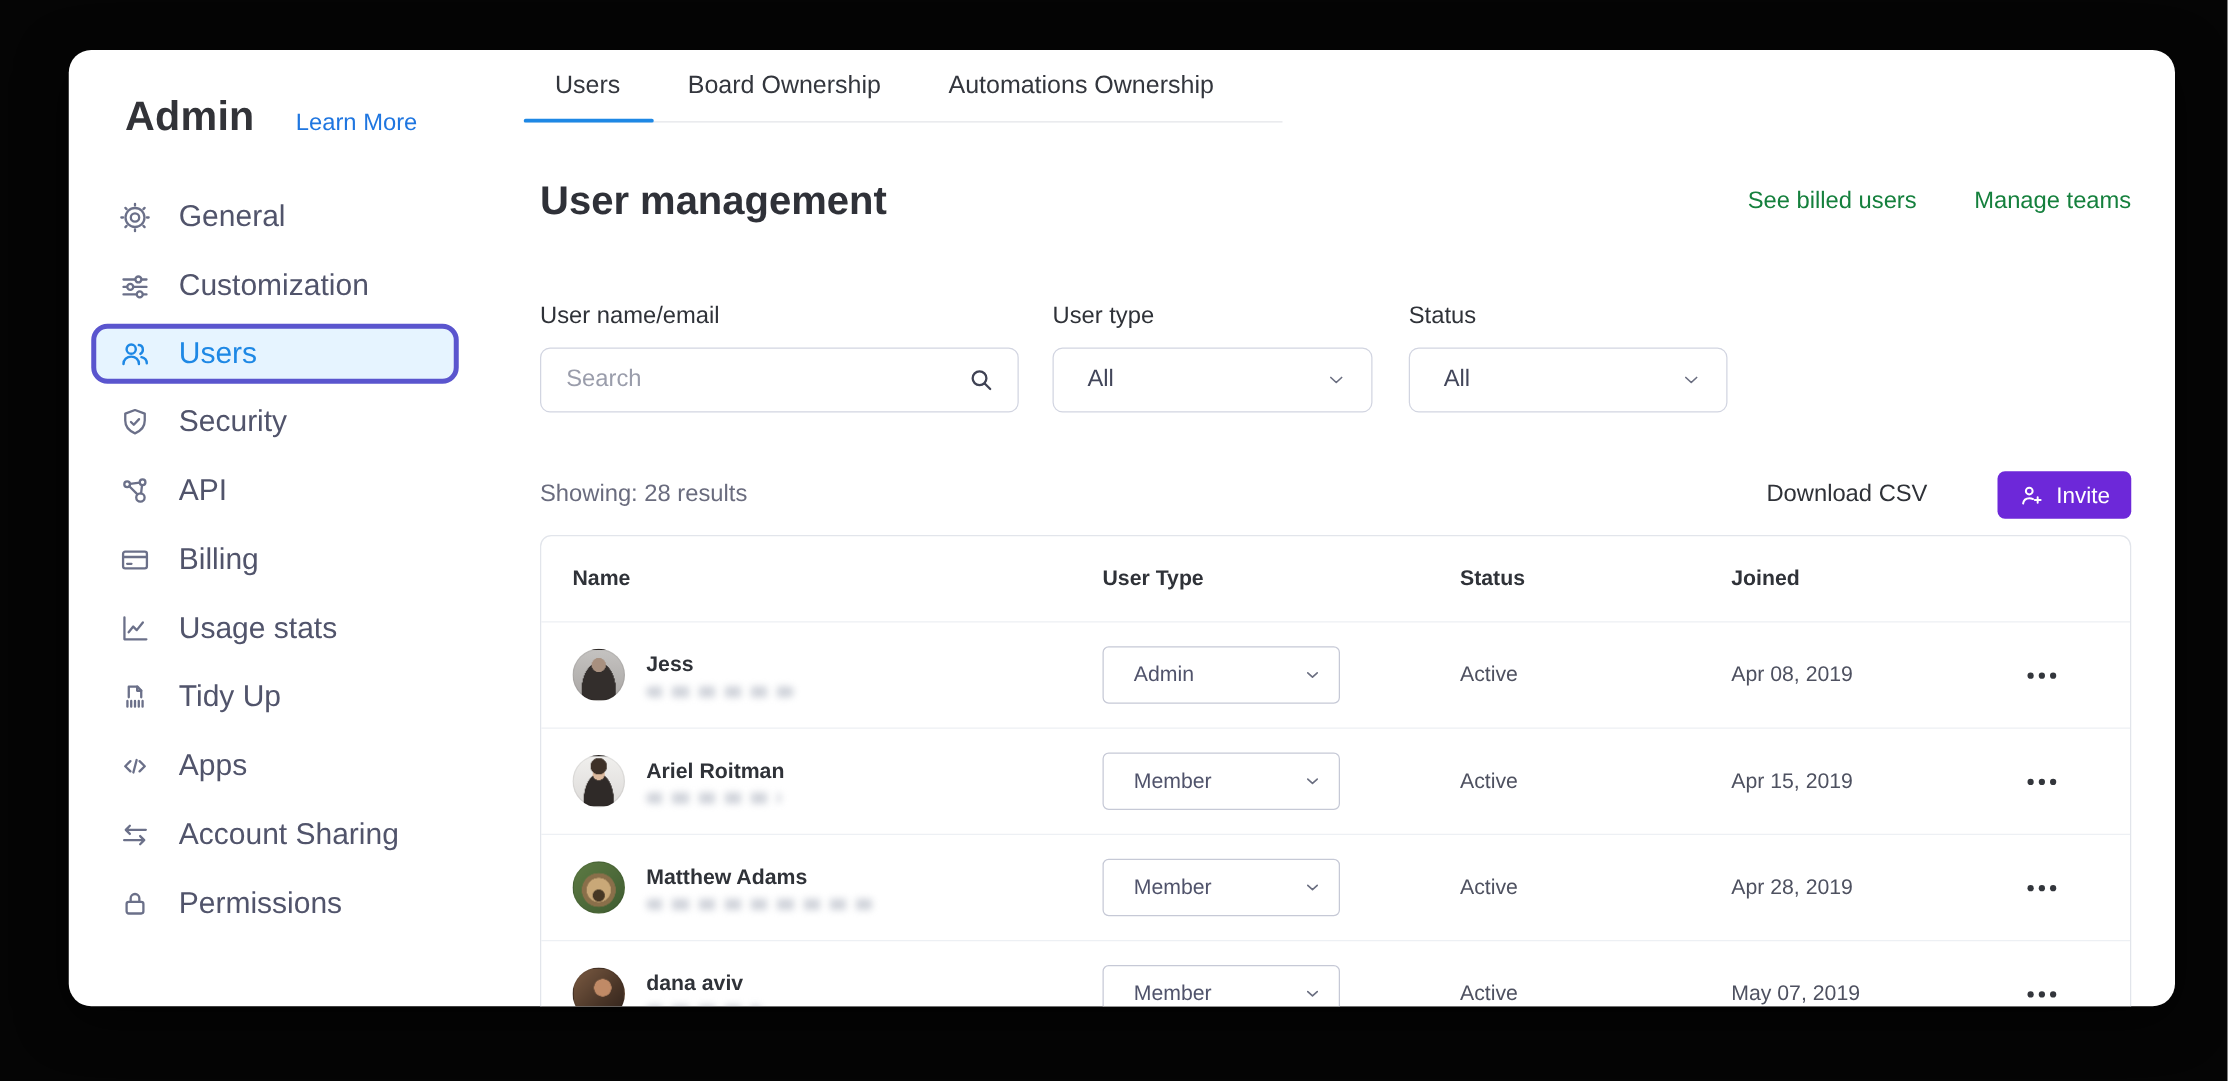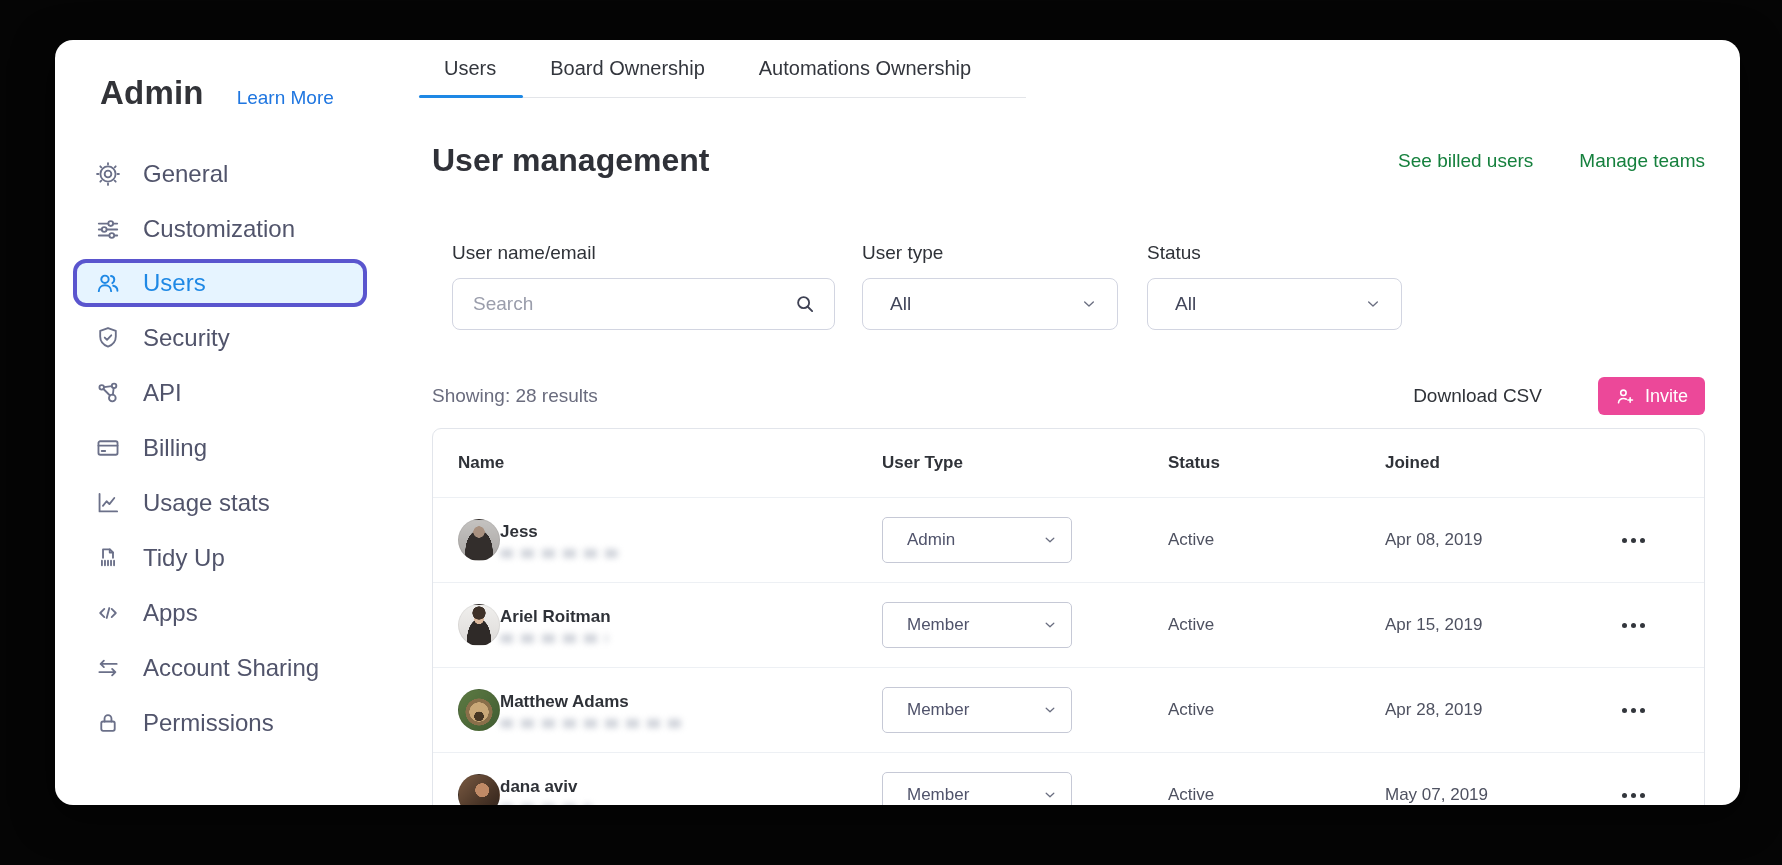--- a/index.html
+++ b/index.html
@@ -47,21 +47,21 @@
     content:"";position:absolute;left:0;right:0;bottom:-1px;height:3px;
     background:#1e88e5;border-radius:2px;
   }
 
   .content{padding-left:13px;width:1273px;}
   .page-head{margin-top:44px;display:flex;align-items:center;}
   .page-title{font-size:32px;font-weight:700;color:#2f3138;}
   .head-links{margin-left:auto;display:flex;gap:46px;}
   .head-link{font-size:19px;color:#15803d;cursor:pointer;}
 
-  .filters{margin-top:63px;display:flex;margin-left:20px;}
+  .filters{margin-top:63px;display:flex;}
   .fgroup{display:flex;flex-direction:column;}
   .fgroup.g1{width:383px;margin-right:27px;}
   .fgroup.g2{width:256px;margin-right:29px;}
   .fgroup.g3{width:255px;}
   .flabel{font-size:19px;color:#2f3238;margin-bottom:14px;}
   .fbox{
     height:52px;border:1px solid #d2d5e1;border-radius:8px;box-sizing:border-box;
     display:flex;align-items:center;background:#fff;
   }
   .search-box input{
@@ -72,21 +72,21 @@
   .search-ic{margin-right:18px;color:#3f4254;display:flex;}
   .select-box{cursor:pointer;justify-content:space-between;padding:0 20px 0 27px;}
   .select-val{font-size:19px;color:#42465a;}
   .chev{color:#6a6e80;display:flex;}
 
   .results-row{margin-top:47px;height:38px;display:flex;align-items:center;}
   .results-text{font-size:19px;color:#6a6c7e;}
   .results-right{margin-left:auto;display:flex;align-items:center;gap:56px;}
   .csv-link{font-size:19px;color:#2f3238;cursor:pointer;}
   .invite-btn{
-    height:38px;background:#ec4899;color:#fff;border:none;border-radius:6px;
+    height:38px;background:#6d28d9;color:#fff;border:none;border-radius:6px;
     display:flex;align-items:center;gap:9px;padding:0 17px;font-size:18px;
     font-family:"Liberation Sans",sans-serif;cursor:pointer;
   }
   .invite-btn svg{display:block;}
 
   
   .utable{
     margin-top:13px;border:1px solid #e2e5eb;border-radius:9px 9px 0 0;
     background:#fff;
   }
@@ -108,21 +108,21 @@
       radial-gradient(circle at 50% 36%, #dcba9e 0 14%, rgba(0,0,0,0) 15%),
       radial-gradient(ellipse at 50% 88%, #2f2a28 0 42%, rgba(0,0,0,0) 43%),
       linear-gradient(#f0efed,#dddbd9);}
   .av-2{background:
       radial-gradient(circle at 50% 66%, #463724 0 14%, rgba(0,0,0,0) 15%),
       radial-gradient(circle at 50% 55%, #c9a878 0 32%, #8a6f4a 33% 45%, rgba(0,0,0,0) 46%),
       linear-gradient(135deg,#5d7a43,#3f5c31);}
   .av-3{background:
       radial-gradient(circle at 58% 38%, #c08a66 0 20%, rgba(0,0,0,0) 21%),
       linear-gradient(135deg,#7a5a42,#4a3527 60%,#2e211a);}
-  .name-info{min-width:0;}
+  .name-info{margin-left:17px;min-width:0;}
   .uname{font-size:17px;font-weight:700;color:#2f3238;line-height:1.15;}
   .smudge{
     height:9px;margin-top:7px;border-radius:4px;
     background:repeating-linear-gradient(90deg,#aab0bd 0 13px,rgba(0,0,0,0) 13px 21px);
     filter:blur(3px);opacity:.55;
   }
   .w0{width:118px;}.w1{width:108px;}.w2{width:182px;}.w3{width:92px;}
   .type-dd{
     width:190px;height:46px;border:1px solid #c6c9d6;border-radius:5px;background:#fff;
     display:flex;align-items:center;justify-content:space-between;

